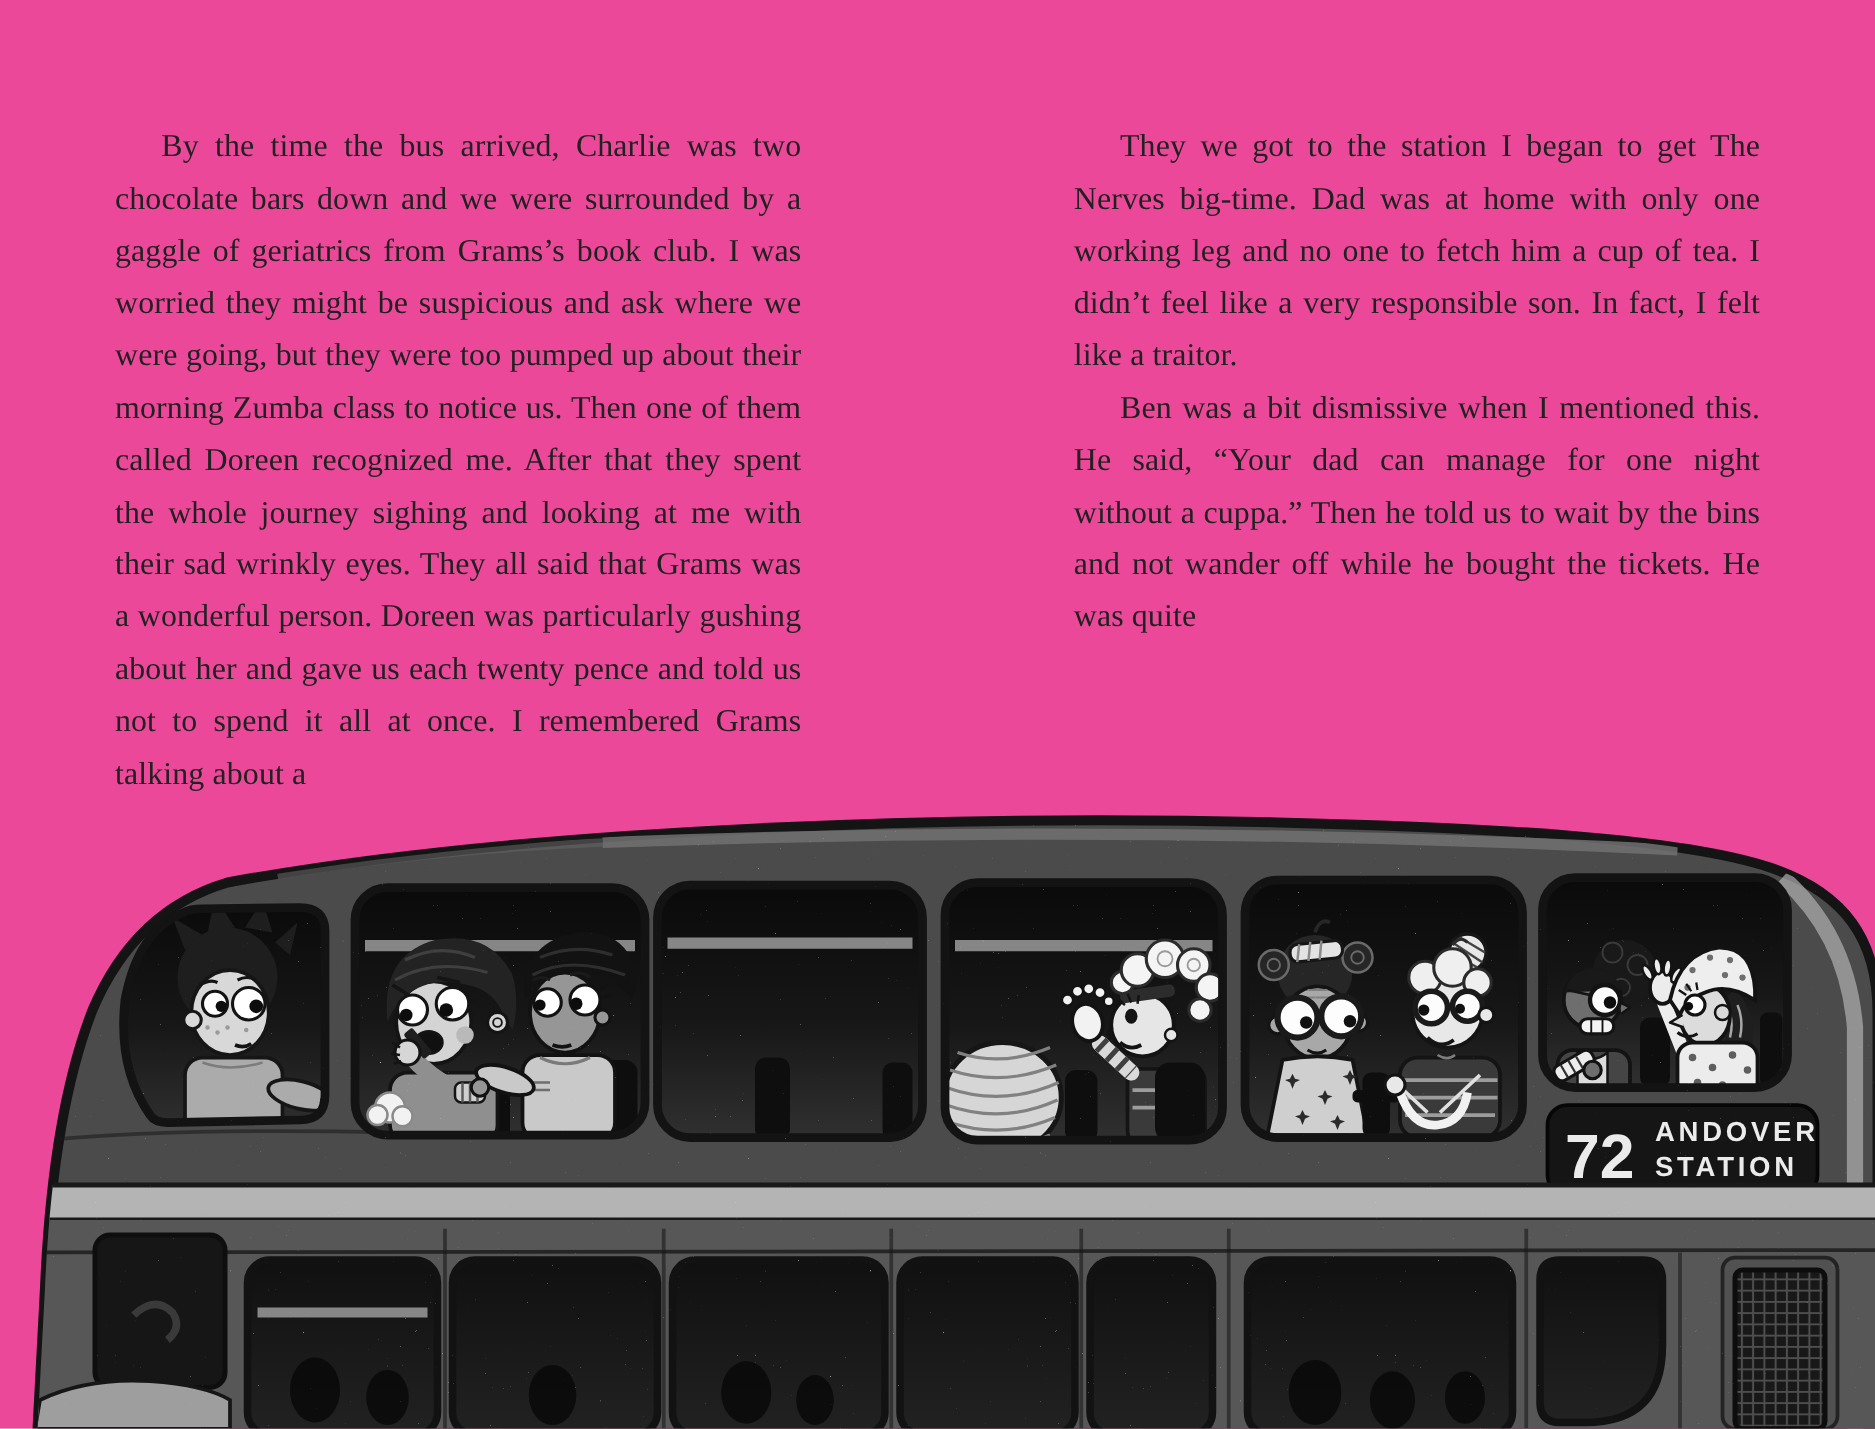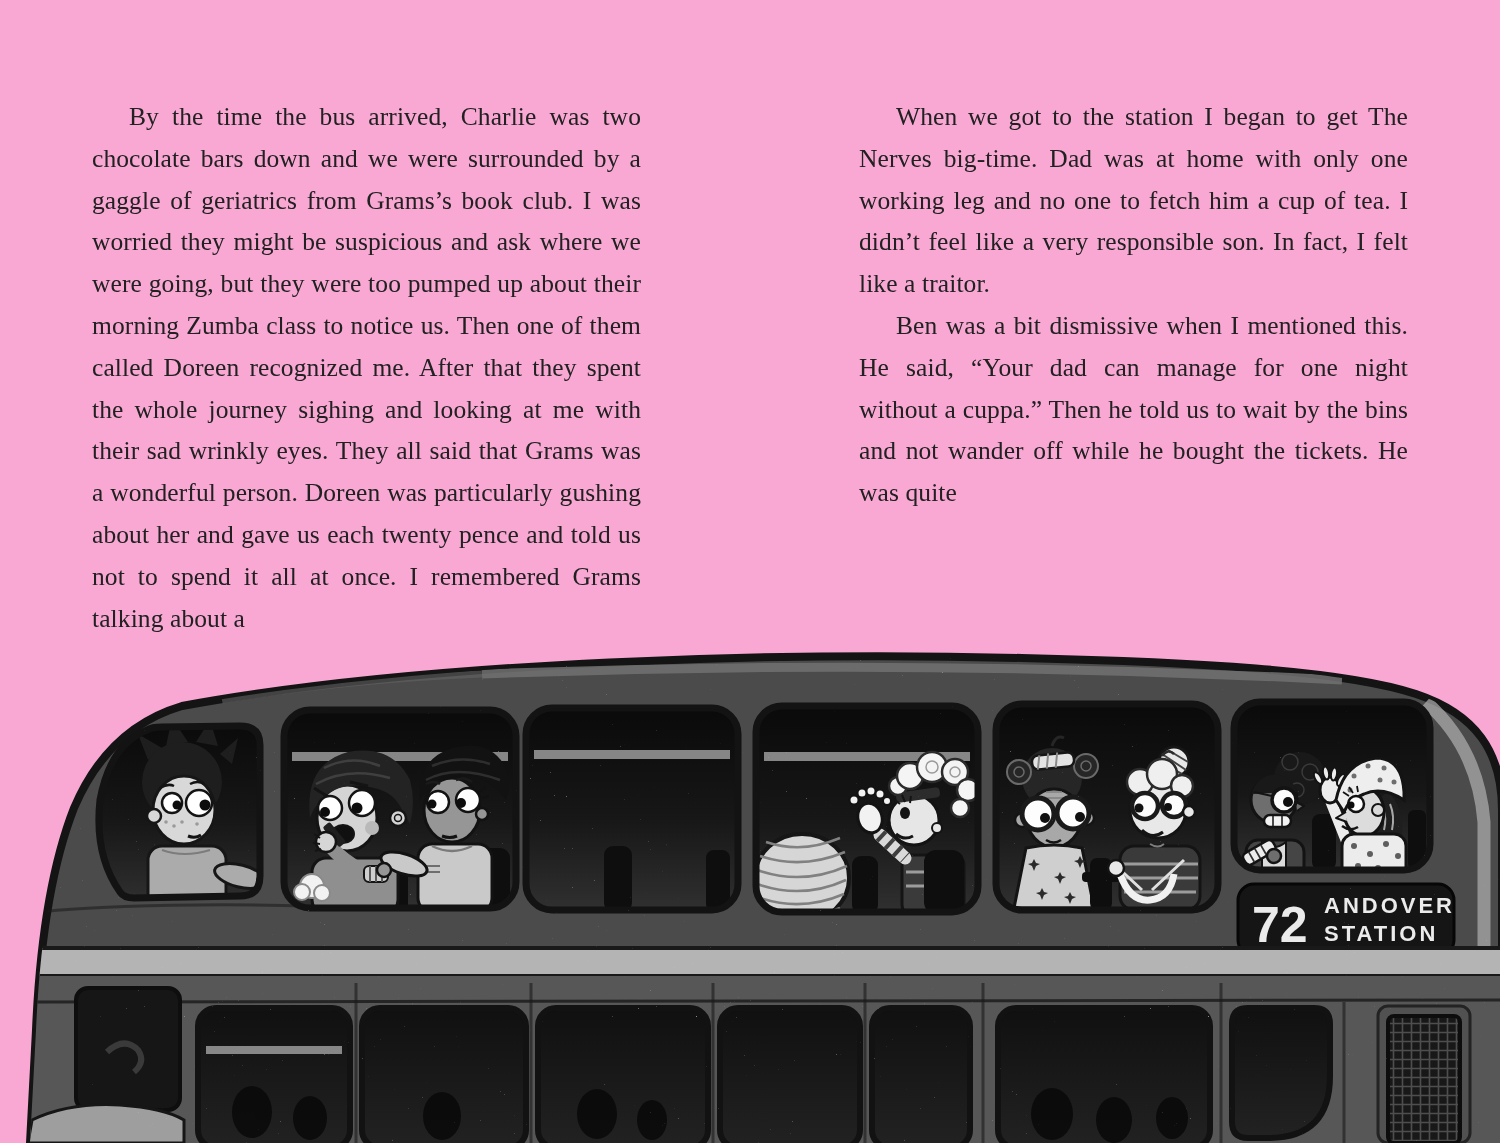--- a/index.html
+++ b/index.html
@@ -1,17 +1,17 @@
 <!DOCTYPE html>
 <html><head>
 <meta charset="utf-8">
 <title>Book page</title>
 <style>
   html,body{margin:0;padding:0;background:#ffffff;}
-  .page{position:relative;width:1500px;height:1143px;background:#f9a8d4;overflow:hidden;
+  .page{position:relative;width:1500px;height:1143px;background:#ec4899;overflow:hidden;
         font-family:"Liberation Serif","DejaVu Serif",serif;}
   .column{position:absolute;top:96px;width:549px;font-size:25.5px;line-height:41.8px;
           color:#212121;text-align:justify;letter-spacing:0.1px;}
   .column p{margin:0;}
   .column p.indent{text-indent:37px;}
   .col-left{left:92px;}
   .col-right{left:859px;}
   .illustration{position:absolute;left:12px;top:650px;width:1500px;height:493px;}
   svg text.sign-num{font-family:"Liberation Sans","DejaVu Sans",sans-serif;font-weight:bold;}
   svg text.sign-dest{font-family:"Liberation Sans","DejaVu Sans",sans-serif;font-weight:bold;letter-spacing:3px;}
@@ -19,21 +19,21 @@
 </head>
 <body>
 
 <div class="page">
 
   <div class="column col-left">
     <p class="indent">By the time the bus arrived, Charlie was two chocolate bars down and we were surrounded by a gaggle of geriatrics from Grams’s book club. I was worried they might be suspicious and ask where we were going, but they were too pumped up about their morning Zumba class to notice us. Then one of them called Doreen recognized me. After that they spent the whole journey sighing and looking at me with their sad wrinkly eyes. They all said that Grams was a wonderful person. Doreen was particularly gushing about her and gave us each twenty pence and told us not to spend it all at once. I remembered Grams talking about a</p>
   </div>
 
   <div class="column col-right">
-    <p class="indent">When we got to the station I began to get The Nerves big-time. Dad was at home with only one working leg and no one to fetch him a cup of tea. I didn’t feel like a very responsible son. In fact, I felt like a traitor.</p>
+    <p class="indent">They we got to the station I began to get The Nerves big-time. Dad was at home with only one working leg and no one to fetch him a cup of tea. I didn’t feel like a very responsible son. In fact, I felt like a traitor.</p>
     <p class="indent">Ben was a bit dismissive when I mentioned this. He said, “Your dad can manage for one night without a cuppa.” Then he told us to wait by the bins and not wander off while he bought the tickets. He was quite</p>
   </div>
 
   <div class="illustration">
   <svg width="1500" height="493" viewBox="0 0 1500 493" xmlns="http://www.w3.org/2000/svg">
     <defs>
       <linearGradient id="glassU" x1="0" y1="0" x2="0" y2="1">
         <stop offset="0" stop-color="#0a0a0a"></stop>
             <stop offset="0.55" stop-color="#171717"></stop>
             <stop offset="1" stop-color="#303030"></stop>

